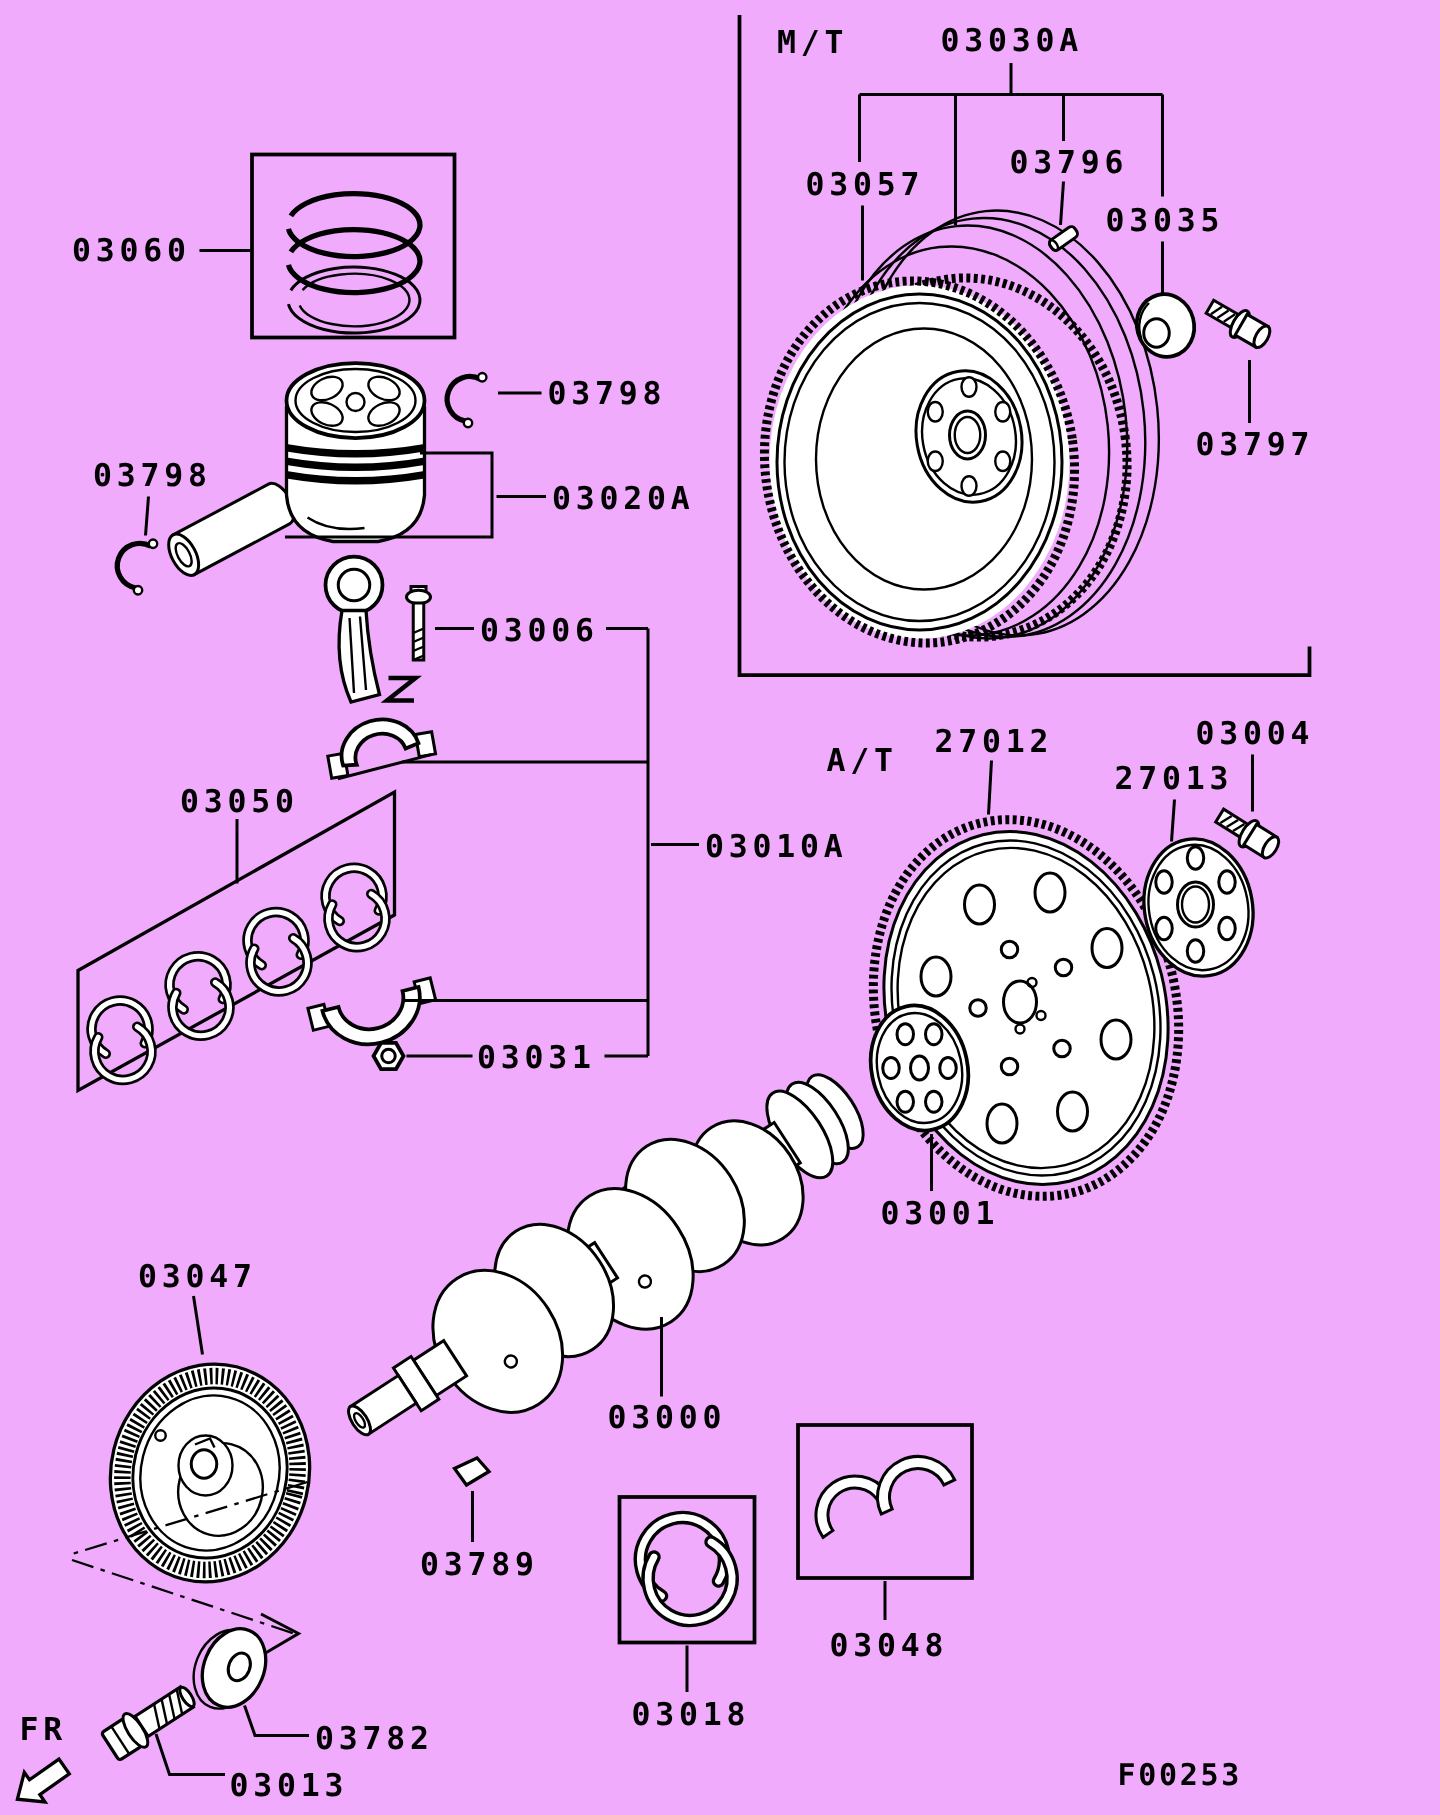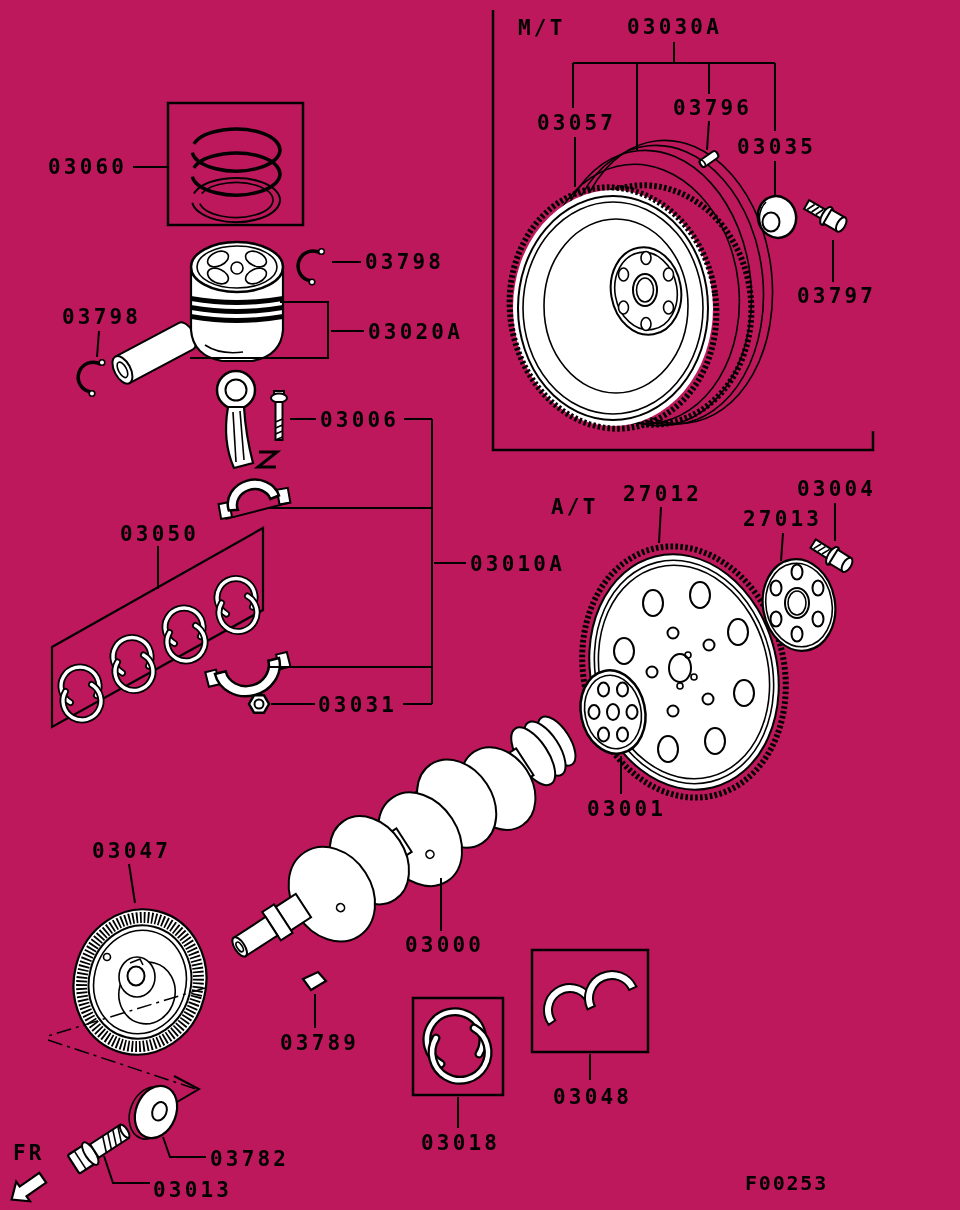--- a/index.html
+++ b/index.html
@@ -1,16 +1,16 @@
 <!DOCTYPE html>
 <html><head>
 <meta charset="utf-8">
 <style>
   html,body{margin:0;padding:0;background:#fff;}
-  .stage{width:960px;height:1210px;position:relative;background:#be185d;}
+  .stage{width:960px;height:1210px;position:relative;background:#f0abfc;}
   svg{display:block;}
   
   .s16{stroke:#000;stroke-width:1.6;fill:none;}
   .s2{stroke:#000;stroke-width:2;fill:none;}
   .s22{stroke:#000;stroke-width:2.2;fill:none;}
   .s25{stroke:#000;stroke-width:2.5;fill:none;}
   .s3{stroke:#000;stroke-width:3;fill:none;}
   .s35{stroke:#000;stroke-width:3.5;fill:none;}
   .w{fill:#fff;}
   .wn{fill:#fff;stroke:none;}

